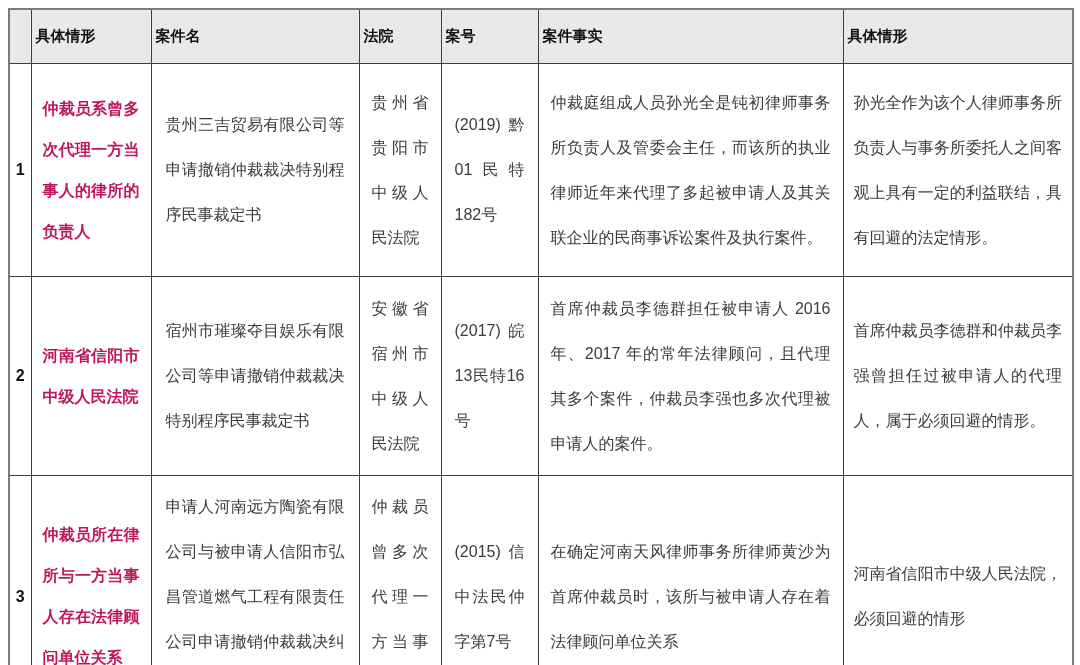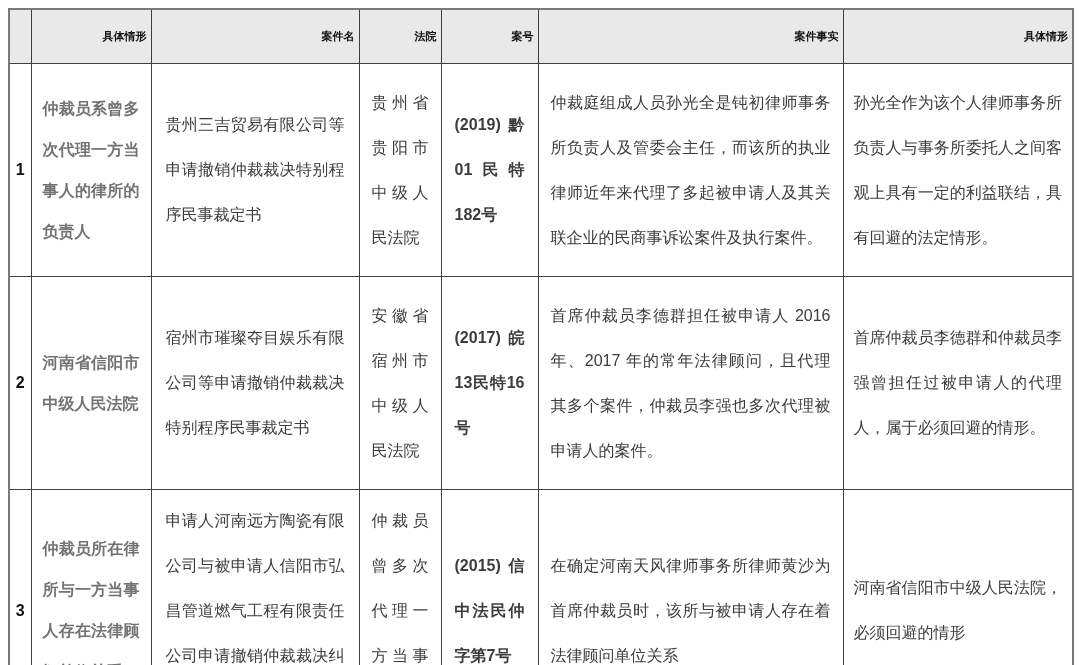--- a/index.html
+++ b/index.html
@@ -27,48 +27,48 @@
     vertical-align: middle;
     overflow: hidden;
     box-sizing: border-box;
   }
   .case-table thead tr { height: 54px; }
   .case-table tr.row-1 { height: 181px; }
   .case-table tr.row-2 { height: 185px; }
   .case-table tr.row-3 { height: 229px; }
   .case-table th {
     background: #e9e9e9;
-    font-size: 11px;
+    font-size: 15px;
     font-weight: bold;
     color: #111111;
-    text-align: right;
+    text-align: left;
     padding: 0 4px;
   }
   .case-table td {
     font-size: 16px;
     color: #3c3c3c;
     text-align: justify;
     line-height: 45px;
   }
   td.col-idx {
     text-align: center;
     font-weight: bold;
     color: #111111;
     padding: 0;
   }
   td.col-situation {
     font-weight: bold;
-    color: #737373;
+    color: #be185d;
     line-height: 41px;
     padding: 0 11px;
   }
   td.col-name   { padding: 8px 14px; }
   td.col-court  { padding: 0 12px; margin-top: 30px; }
-  td.col-number { padding: 0 13px; font-weight: bold; }
-  td.col-facts  { padding: 16px 12px; }
+  td.col-number { padding: 0 13px; }
+  td.col-facts  { padding: 9px 12px; }
   td.col-ruling { padding: 16px 10px; margin-left: 24px; }
 </style>
 </head>
 <body>
 
 <div class="table-wrap">
   <table class="case-table">
     <colgroup>
       <col style="width:22px">
       <col style="width:120px">

